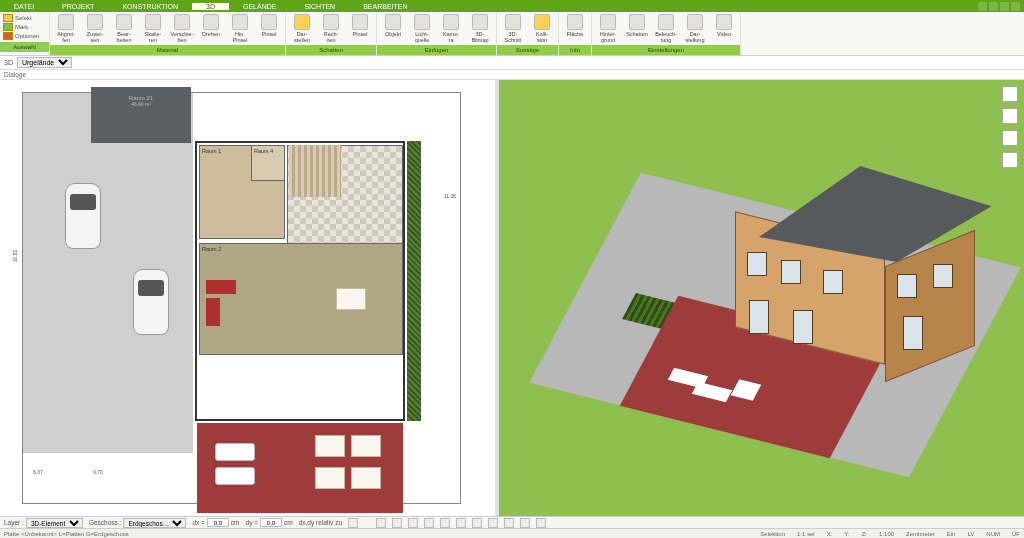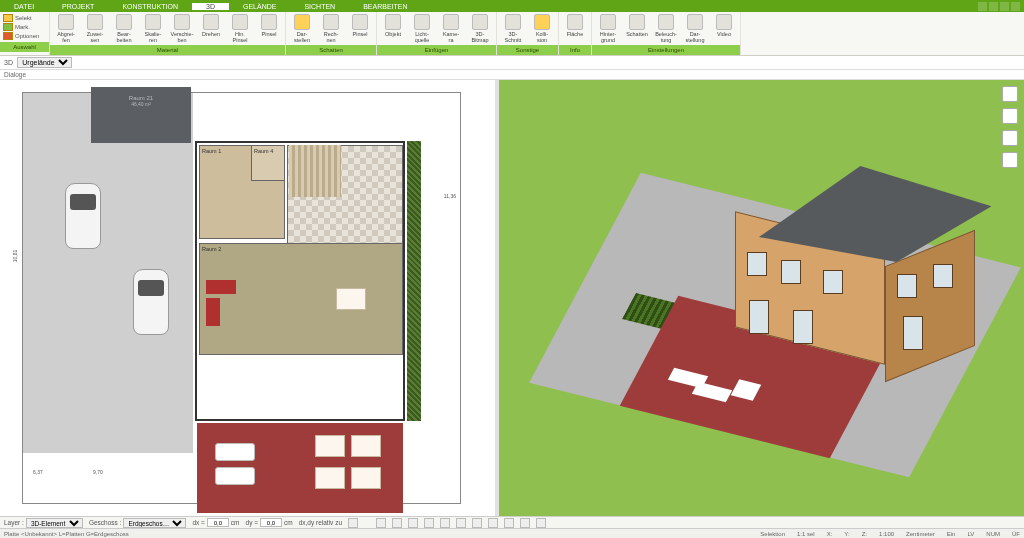--- a/index.html
+++ b/index.html
@@ -19,21 +19,21 @@
 .ribbon-group .label { height: 10px; background: #8fce4a; color: #2b4b00; text-align: center; font-size: 6px; line-height: 10px; }
 .rb { display: flex; flex-direction: column; align-items: center; width: 26px; cursor: pointer; }
 .rb .ic { width: 16px; height: 16px; background: #e2e2da; border: 1px solid #bbb; border-radius: 2px; }
 .rb .tx { font-size: 5.5px; text-align: center; line-height: 6px; margin-top: 1px; color: #444; }
 .ribbon .sel-col { width: 48px; padding: 2px 3px; display: flex; flex-direction: column; gap: 1px; }
 .sel-col .srow { display: flex; align-items: center; gap: 2px; font-size: 6px; }
 .sel-col .sic { width: 10px; height: 8px; background: #f6c84c; border: 1px solid #b38600; }
 
 
 .subbar { height: 14px; background: #fff; border-bottom: 1px solid #ddd; display: flex; align-items: center; font-size: 7px; color: #555; padding-left: 4px; gap: 4px; }
-.subbar select { font-size: 7px; height: 11px; border: 1px solid #bbb; text-align: center; }
+.subbar select { font-size: 7px; height: 11px; border: 1px solid #bbb; }
 .dialoge { height: 10px; border-bottom: 1px solid #ddd; font-size: 6.5px; color: #666; padding-left: 4px; line-height: 10px; }
 
 
 .workspace { position: absolute; top: 80px; bottom: 22px; left: 0; right: 0; display: flex; }
 .pane { position: relative; overflow: hidden; }
 .pane.left { width: 495px; background: #fff; }
 .splitter { width: 4px; background: #e1e1e1; cursor: col-resize; }
 .pane.right { flex: 1; background: linear-gradient(#b7e27a, #7fb84a); }
 
 

